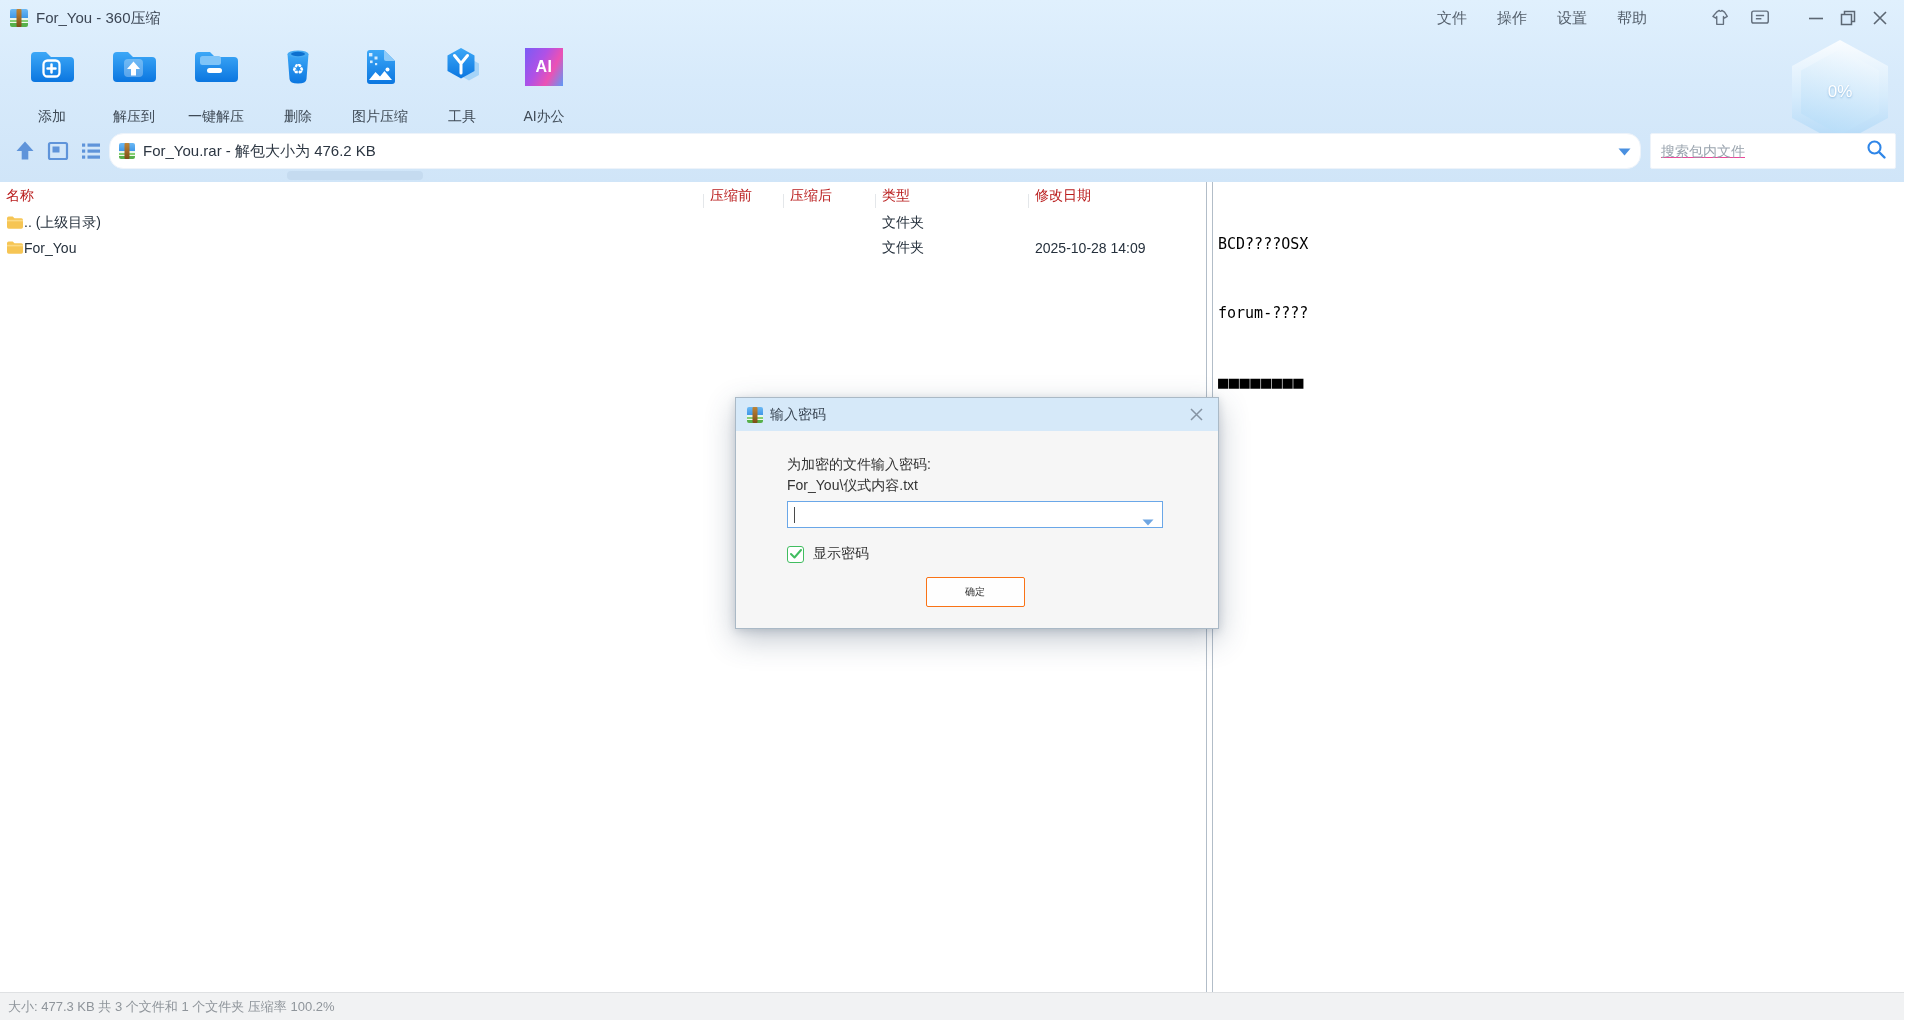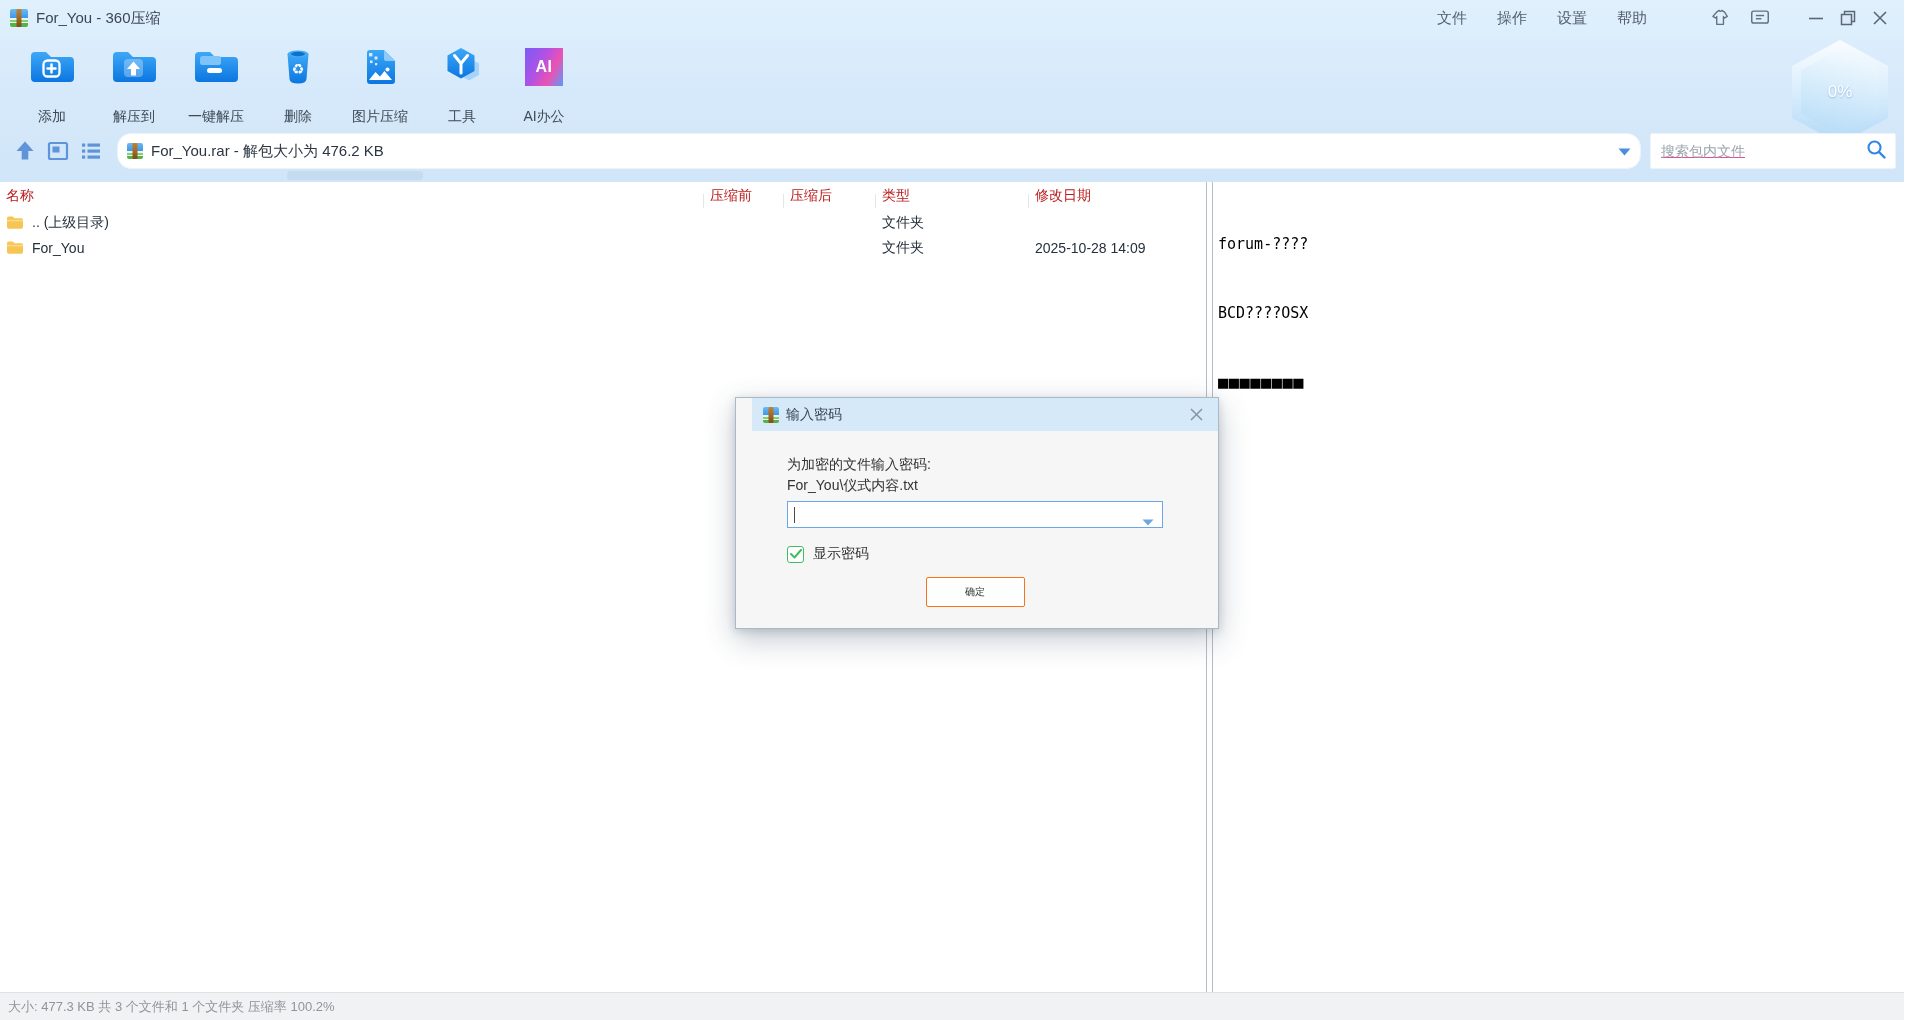--- a/index.html
+++ b/index.html
@@ -37,54 +37,54 @@
     clip-path:polygon(50% 0,100% 25%,100% 75%,50% 100%,0 75%,0 25%);
     background:linear-gradient(180deg,rgba(255,255,255,.85) 0%,rgba(214,236,252,.75) 55%,rgba(168,212,246,.8) 100%);
     display:flex; align-items:center; justify-content:center; }
   .watermark-inner { width:78px; height:86px; clip-path:polygon(50% 0,100% 25%,100% 75%,50% 100%,0 75%,0 25%);
     background:linear-gradient(200deg,rgba(255,255,255,.55),rgba(176,218,248,.7)); display:flex; align-items:center; justify-content:center;
     color:#fff; font-size:17px; text-shadow:0 1px 2px rgba(120,170,215,.8); }
 
   
   .pathbar { position:absolute; top:133px; left:0; right:0; height:36px; display:flex; align-items:center; padding:0 8px; }
   .nav-ico { width:24px; height:24px; margin:0 4px 0 5px; display:flex; align-items:center; justify-content:center; }
-  .addressbar { flex:1; height:36px; background:#fff; border:1px solid #edf3fa; border-radius:14px; margin-left:10px;
+  .addressbar { flex:1; height:36px; background:#fff; border:1px solid #edf3fa; border-radius:14px; margin-left:2px;
     display:flex; align-items:center; padding:0 9px; }
   .address-text { font-size:15px; color:#2c3642; margin-left:8px; flex:1; white-space:nowrap; overflow:hidden; }
   .searchbox { width:246px; height:36px; background:#fff; border:1px solid #edf3fa; border-radius:2px; margin-left:9px;
     display:flex; align-items:center; padding:0 8px 0 10px; }
   .searchbox input { flex:1; border:none; outline:none; font-size:14px; color:#ec4899; font-family:"Liberation Sans",sans-serif; background:transparent;text-decoration:underline; }
   .searchbox input::placeholder { color:#9aa4ae; }
   .hscroll-thumb { position:absolute; top:171px; left:287px; width:136px; height:9px; border-radius:4px; background:#c5dbf0; }
 
   
   .content { position:absolute; top:182px; left:0; right:0; bottom:28px; background:#fff; display:flex; }
   .filelist { width:1206px; flex:none; }
   .fl-grid { display:grid; grid-template-columns:704px 80px 92px 153px 1fr; align-items:center; }
   .fl-header { height:28px; }
   .fl-header .cell { font-size:14px; color:#b91c1c; padding-left:6px; position:relative; }
   .fl-header .cell.sep::after { content:""; position:absolute; right:0; top:7px; height:14px; width:1px; background:#e4e7ea; }
   .fl-row { height:25px; font-size:14px; color:#25303c; }
   .fl-row .cell { padding-left:6px; white-space:nowrap; overflow:hidden; }
-  .name-cell { display:flex; align-items:center; gap:9px; }
+  .name-cell { display:flex; align-items:center; gap:1px; }
   .folder-ico { width:17px; height:15px; flex:none; }
 
   .splitter { width:7px; flex:none; border-left:1px solid #b2bdc8; border-right:1px solid #b2bdc8; background:#fff; }
   .comment-panel { flex:1; padding:5px 4px 0 5px; font-family:"DejaVu Sans Mono","Liberation Mono",monospace;
     font-size:15px; color:#000; line-height:23px; white-space:pre; }
   .comment-panel .blocks { font-size:17px; letter-spacing:0.5px; line-height:22px; }
 
   
   .statusbar { position:absolute; left:0; right:16px; bottom:0; height:28px; background:#f1f2f3; border-top:1px solid #dfe1e3;
     display:flex; align-items:center; padding-left:8px; font-size:13px; color:#8f959b; }
 
   
   .dialog { position:absolute; left:735px; top:397px; width:484px; height:232px; background:#f6f6f6;
     border:1px solid #aab9c6; box-shadow:0 10px 28px rgba(50,70,95,.30), 0 2px 8px rgba(50,70,95,.18); z-index:50; }
-  .dlg-title { height:33px; background:#d6e9f9; display:flex; align-items:center; padding:0 11px;margin-left:16px; }
+  .dlg-title { height:33px; background:#d6e9f9; display:flex; align-items:center; padding:0 11px; }
   .dlg-title-text { font-size:14px; color:#3a4654; margin-left:7px; flex:1; }
   .dlg-close { width:22px; height:22px; display:flex; align-items:center; justify-content:center; color:#8694a3; font-size:17px; }
   .dlg-body { padding:23px 55px 0 51px; }
   .dlg-prompt, .dlg-file { font-size:14px; color:#333; line-height:21px; }
   .dlg-file { margin-bottom:5px; }
   .dlg-input { position:relative; height:27px; background:#fff; border:1px solid #6aa7e8; display:flex; align-items:center; padding:0 26px 0 6px; }
   .caret { width:1px; height:16px; background:#4a4a4a; }
   .dlg-input .dd { position:absolute; right:8px; top:10px; }
   .check-row { margin-top:17px; display:flex; align-items:center; }
   .checkbox { width:17px; height:17px; border:1px solid #41bd60; border-radius:3px; background:#fff;
@@ -311,22 +311,22 @@
       <span class="cell"></span>
       <span class="cell"></span>
       <span class="cell">文件夹</span>
       <span class="cell">2025-10-28 14:09</span>
     </div>
   </div>
 
   <div class="splitter"></div>
 
   <div class="comment-panel">
+    <div>BCD????OSX</div>
     <div>forum-????</div>
-    <div>BCD????OSX</div>
     <div class="blocks">■■■■■■■■</div>
   </div>
 </div>
 
 <div class="statusbar">
   <span>大小: 477.3 KB 共 3 个文件和 1 个文件夹 压缩率 100.2%</span>
 </div>
 
 <div class="dialog">
   <div class="dlg-title">

